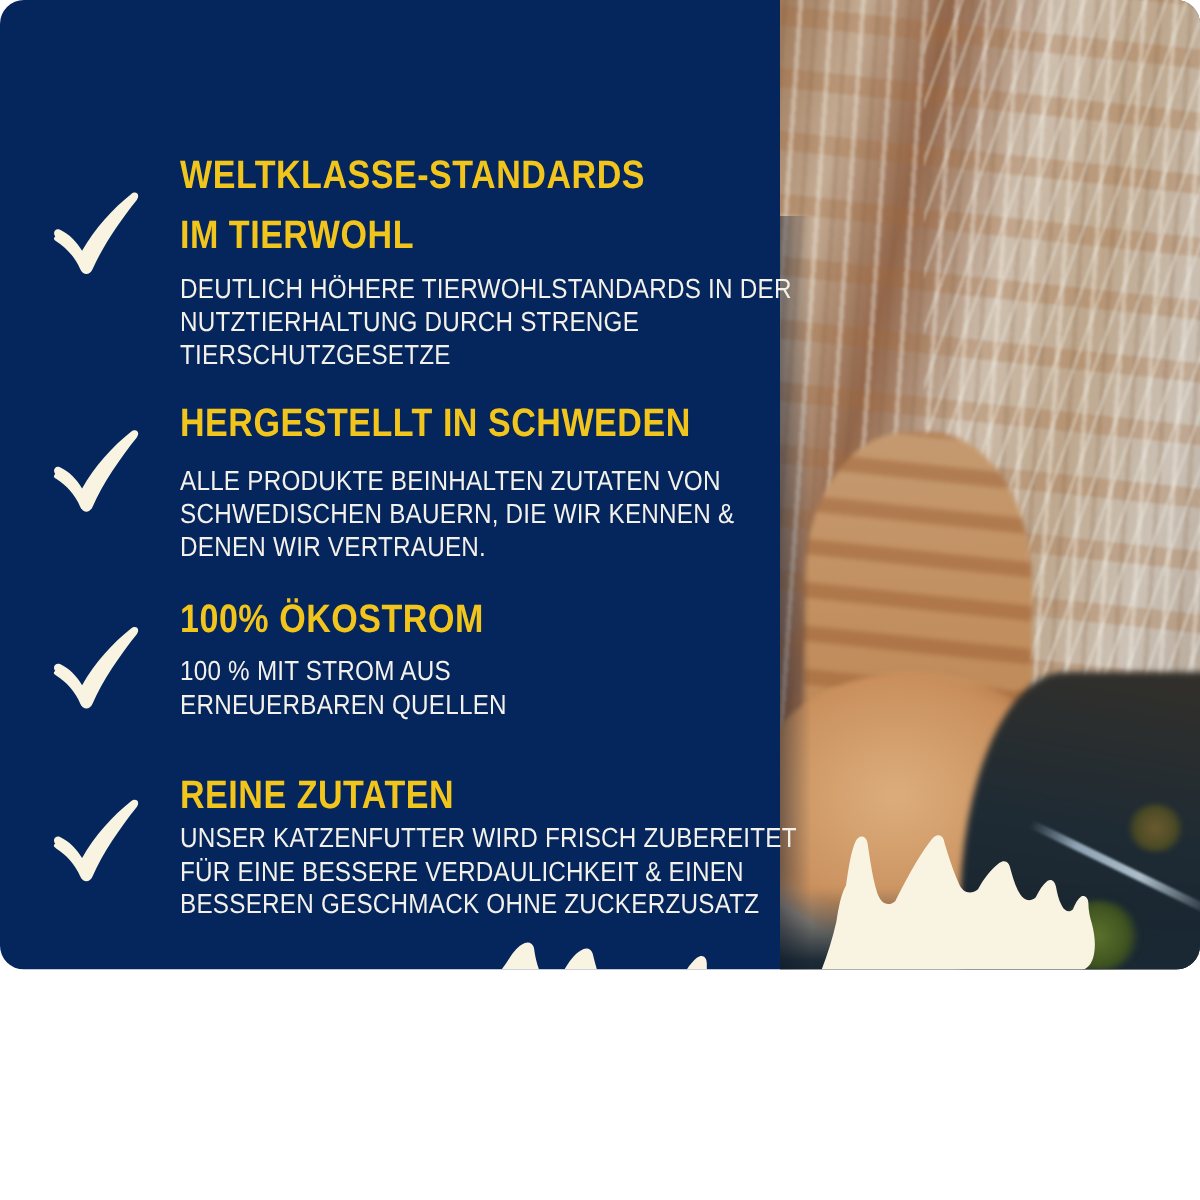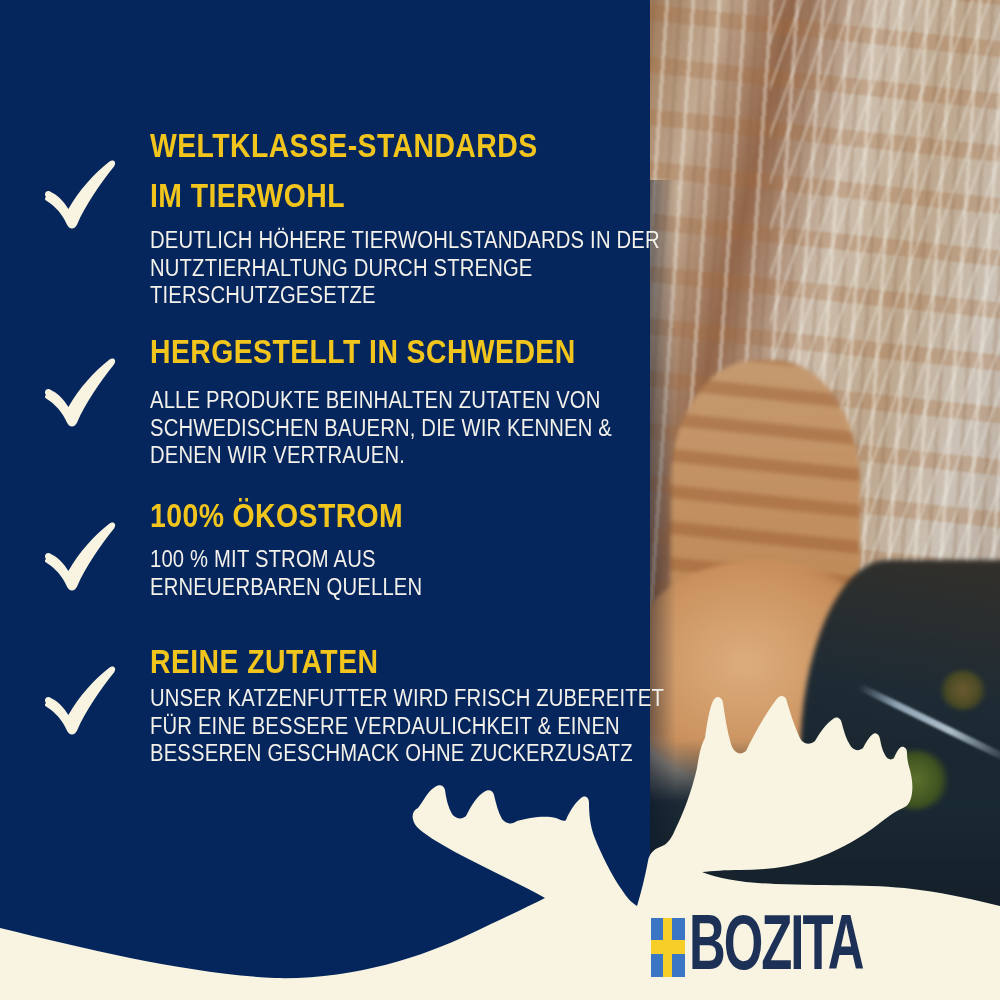--- a/index.html
+++ b/index.html
@@ -1,19 +1,20 @@
 <!DOCTYPE html>
 <html><head>
 <meta charset="utf-8">
 <style>
   html,body{margin:0;padding:0;background:#ffffff;}
   .canvas{
-    position:relative;width:1000px;height:1000px;overflow:hidden;
+    position:relative;width:1000px;height:808px;overflow:hidden;
     background:#05265c;
     font-family:"Liberation Sans","DejaVu Sans",sans-serif;
+    border-radius:20px;
   }
 
   
   .photo{position:absolute;left:650px;top:0;width:350px;height:1000px;overflow:hidden;background:#c2b09d;}
   .photo .fur-top{
     position:absolute;left:-10px;top:-10px;width:370px;height:640px;
     background-image:
       repeating-linear-gradient(94deg, rgba(248,244,234,.38) 0 4px, rgba(0,0,0,0) 4px 13px, rgba(130,95,65,.20) 13px 17px, rgba(0,0,0,0) 17px 26px),
       repeating-linear-gradient(186deg, rgba(163,104,56,.28) 0 16px, rgba(0,0,0,0) 16px 52px),
       linear-gradient(103deg,#97704f 0%,#c3ab93 16%,#92664a 30%,#cebfae 48%,#bda68c 64%,#ccc2b6 82%,#b0a294 100%);

